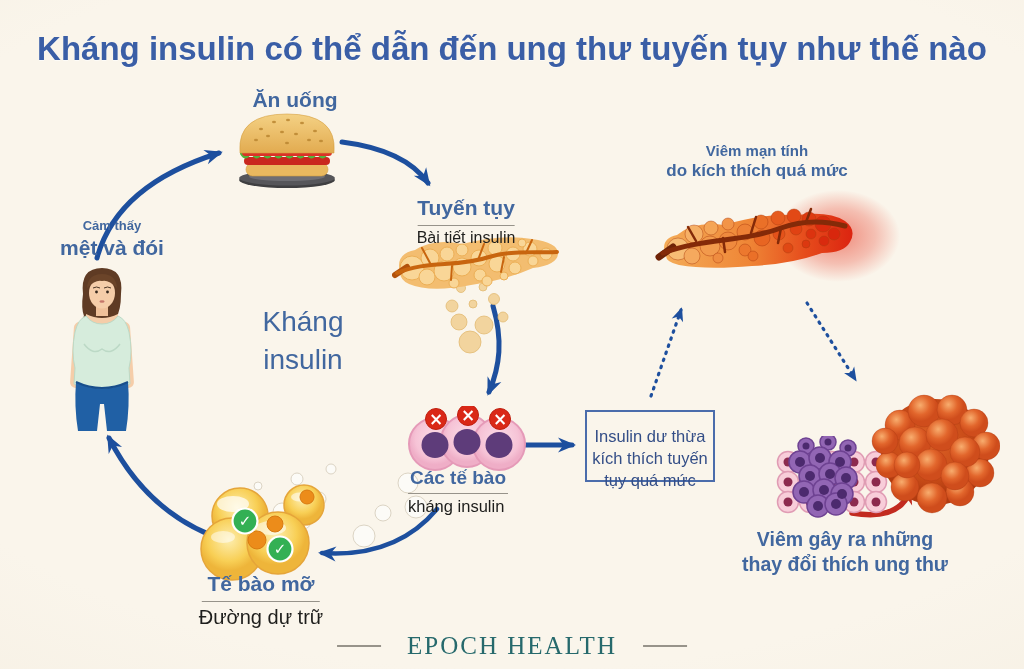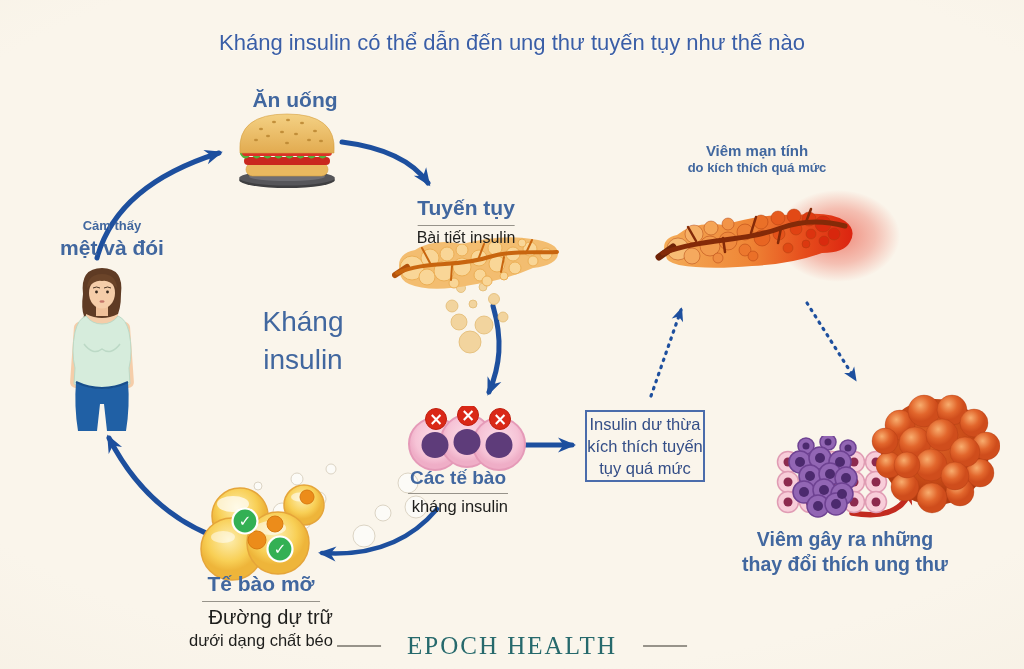--- a/index.html
+++ b/index.html
@@ -4,32 +4,32 @@
 <style>
   html,body{margin:0;padding:0;background:#e9e2d4;}
   .stage{
     position:relative;width:1024px;height:669px;overflow:hidden;
     background:radial-gradient(ellipse 120% 100% at 50% 45%, #faf5eb 55%, #f2ebdd 100%);
     font-family:"Liberation Sans",sans-serif;
   }
   .abs{position:absolute;}
   .cx{transform:translateX(-50%);}
   .lbl{color:var(--label-blue);text-align:center;line-height:1.28;white-space:nowrap;font-weight:bold;}
-  .sub{color:var(--ink);text-align:right;line-height:1.3;white-space:nowrap;}
+  .sub{color:var(--ink);text-align:left;line-height:1.3;white-space:nowrap;}
   .rule{height:1px;background:var(--divider-gray);margin:3px auto 2px auto;}
   .title{
     width:1024px;text-align:center;top:30px;left:0;
-    font-size:22px;font-weight:normal;color:var(--title-blue);
+    font-size:33px;font-weight:bold;color:var(--title-blue);
     text-shadow:0 1px 0 rgba(255,255,255,.6);
   }
   .center-label{font-size:28px;font-weight:normal;line-height:1.35;}
   .infobox{
-    box-sizing:border-box;width:120px;height:72px;
+    box-sizing:border-box;width:130px;height:72px;
     border:2px solid var(--box-border);color:var(--box-text);
-    font-size:16.5px;line-height:22px;text-align:center;padding-top:1px;
+    font-size:16.5px;line-height:22px;text-align:center;padding-top:13px;
     background:transparent;
   }
   .footer{display:flex;align-items:center;gap:26px;}
   .footer .line{width:44px;height:1.5px;background:var(--divider-gray);}
   .brand{
     font-family:"Liberation Serif",serif;font-size:25px;letter-spacing:2px;
     color:var(--footer-teal);white-space:nowrap;
   }
   svg{display:block;}
 </style>
@@ -414,26 +414,25 @@
   <div class="abs cx" style="left:458px;top:466px">
     <div class="lbl" style="font-size:19px">Các tế bào</div>
     <div class="rule" style="width:100px"></div>
     <div class="sub" style="font-size:16.5px">kháng insulin</div>
   </div>
 
   <div class="abs cx" style="left:261px;top:571px">
     <div class="lbl" style="font-size:21px">Tế bào mỡ</div>
     <div class="rule" style="width:118px"></div>
     <div class="sub" style="font-size:20px">Đường dự trữ</div>
-    <div class="sub" style="font-size:16.5px">dưới dạng chất béo</div>
   </div>
 
   <div class="abs cx" style="left:757px;top:141px">
     <div class="lbl" style="font-size:15px">Viêm mạn tính</div>
-    <div class="lbl" style="font-size:13px">do kích thích quá mức</div>
+    <div class="lbl" style="font-size:17px">do kích thích quá mức</div>
   </div>
 
   <div class="abs infobox" style="left:585px;top:410px">
     <div>Insulin dư thừa</div>
     <div>kích thích tuyến</div>
     <div>tụy quá mức</div>
   </div>
 
   <div class="abs cx" style="left:845px;top:527px">
     <div class="lbl" style="font-size:19.5px">Viêm gây ra những</div>

